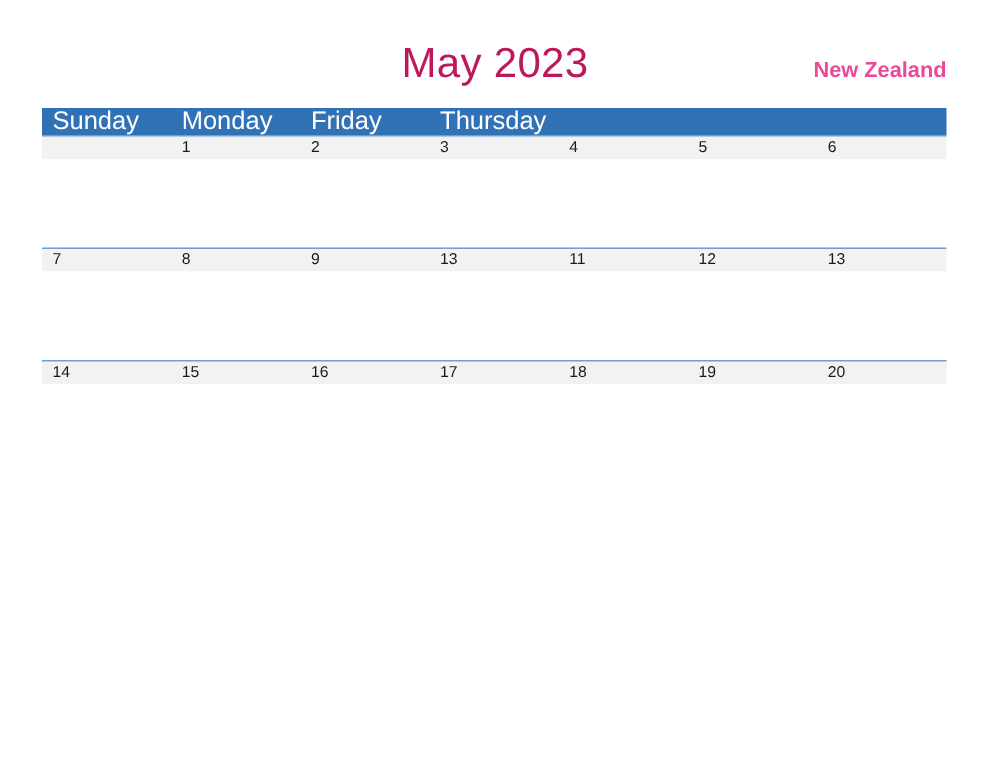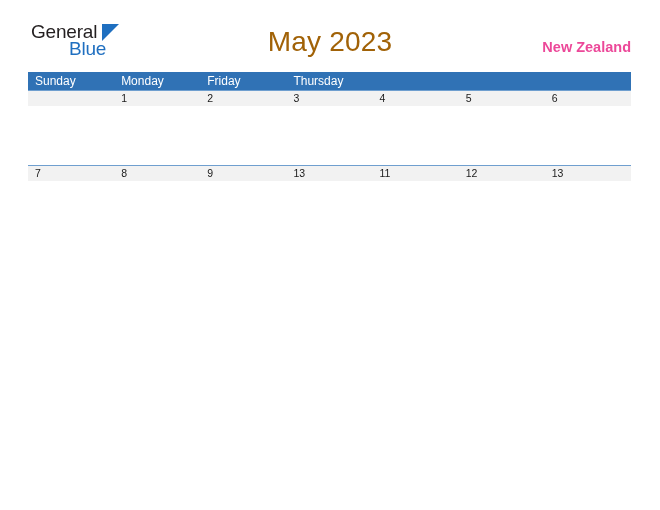--- a/index.html
+++ b/index.html
@@ -72,21 +72,21 @@
 
   
   .month-title {
     position: absolute;
     left: 0;
     top: 26px;
     width: 660px;
     text-align: center;
     font-size: 28px;
     font-weight: 400;
-    color: #a16207;
+    color: #be185d;
     letter-spacing: 0.2px;
   }
 
   
   .region {
     position: absolute;
     right: 29px;
     top: 39px;
     font-size: 14.5px;
     font-weight: 700;
@@ -106,21 +106,21 @@
   .weekday-row {
     display: flex;
     width: 603px;
     height: 18px;
     background: #3072b5;
   }
   .weekday-cell {
     width: 86.14px;
     height: 18px;
     color: #ffffff;
-    font-size: 12px;
+    font-size: 17px;
     line-height: 18px;
     padding-left: 7px;
     white-space: nowrap;
     overflow: hidden;
   }
 
   .week-row {
     width: 603px;
     height: 75px;
     position: relative;
@@ -157,25 +157,20 @@
     height: 59px;
   }
 </style>
 </head>
 <body>
 
 <div id="page">
 
   <div class="header">
 
-    <div class="logo">
-      <span class="logo-general">General</span>
-      <span class="logo-triangle"></span>
-      <span class="logo-blue">Blue</span>
-    </div>
 
     <div class="month-title">May 2023</div>
 
     <div class="region">New Zealand</div>
 
   </div>
 
   <div class="calendar">
 
     <div class="weekday-row">
@@ -220,20 +215,40 @@
         <div class="body-cell"></div>
         <div class="body-cell"></div>
         <div class="body-cell"></div>
         <div class="body-cell"></div>
         <div class="body-cell"></div>
         <div class="body-cell"></div>
         <div class="body-cell"></div>
       </div>
     </div>
 
+    <div class="week-row">
+      <div class="date-band">
+        <div class="day-cell">14</div>
+        <div class="day-cell">15</div>
+        <div class="day-cell">16</div>
+        <div class="day-cell">17</div>
+        <div class="day-cell">18</div>
+        <div class="day-cell">19</div>
+        <div class="day-cell">20</div>
+      </div>
+      <div class="week-body">
+        <div class="body-cell"></div>
+        <div class="body-cell"></div>
+        <div class="body-cell"></div>
+        <div class="body-cell"></div>
+        <div class="body-cell"></div>
+        <div class="body-cell"></div>
+        <div class="body-cell"></div>
+      </div>
+    </div>
 
     <div class="week-row">
       <div class="week-body">
         <div class="body-cell"></div>
         <div class="body-cell"></div>
         <div class="body-cell"></div>
         <div class="body-cell"></div>
         <div class="body-cell"></div>
         <div class="body-cell"></div>
         <div class="body-cell"></div>

